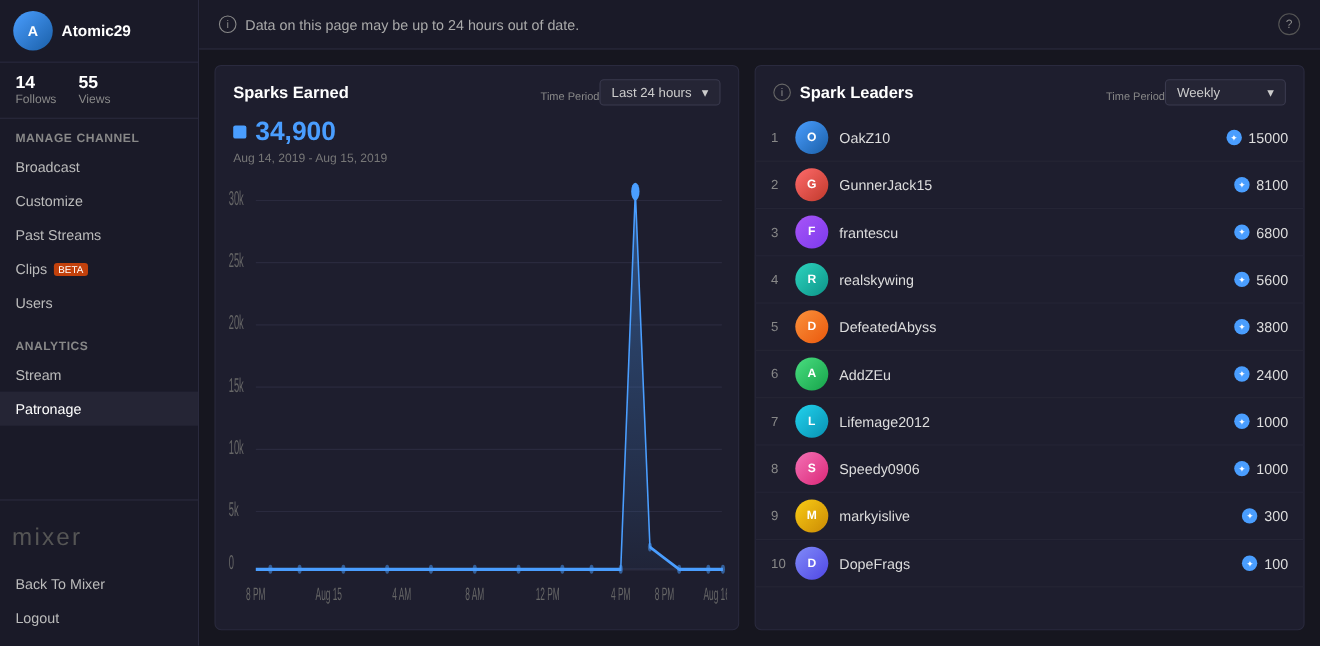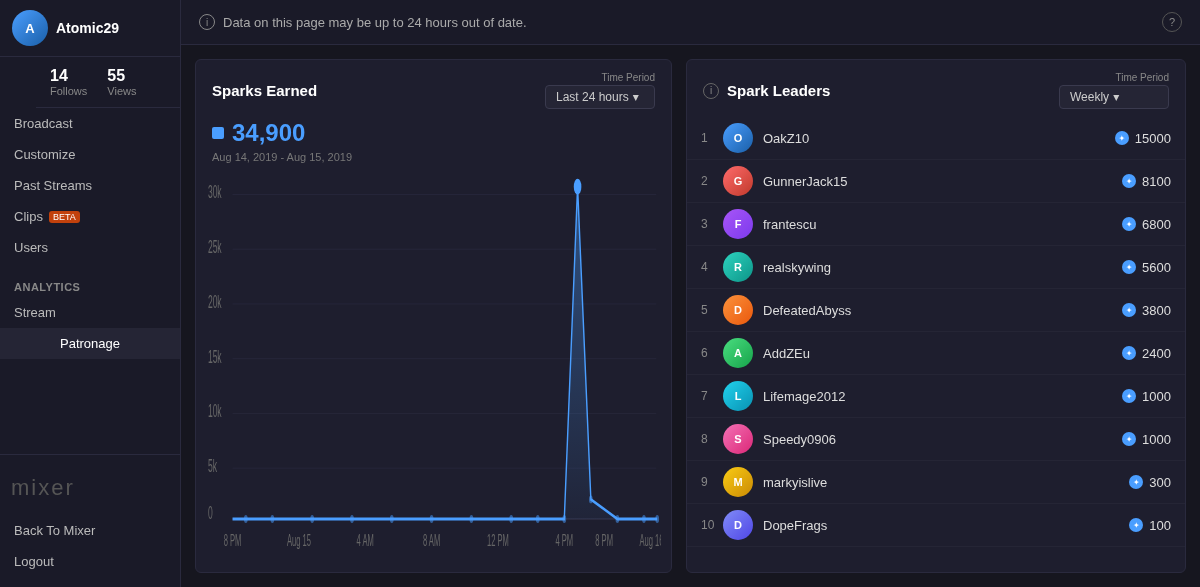--- a/index.html
+++ b/index.html
@@ -29,39 +29,38 @@
       display: flex; align-items: center; justify-content: center;
       font-weight: bold; font-size: 13px; color: #fff;
       margin-right: 8px; flex-shrink: 0;
     }
     .sidebar-username { font-size: 14px; font-weight: 600; color: #fff; }
     .sidebar-stats {
       display: flex;
       padding: 10px 14px;
       gap: 20px;
       border-bottom: 1px solid #2a2a3e;
-      margin-left: 36px;
     }
     .stat-block { display: flex; flex-direction: column; }
     .stat-number { font-size: 16px; font-weight: 700; color: #fff; }
     .stat-label { font-size: 11px; color: #888; }
 
     .sidebar-section-label {
       font-size: 11px; font-weight: 600; color: #888;
       padding: 12px 14px 4px;
       letter-spacing: 0.5px;
     }
     .sidebar-item {
       display: flex; align-items: center;
       padding: 8px 14px;
       font-size: 13px; color: #bbb;
       cursor: pointer;
       transition: background 0.15s;
     }
-    .sidebar-item.active { color: #fff; background: #252535; justify-content: center; }
+    .sidebar-item.active { color: #fff; background: #252535; }
     .sidebar-item .beta-badge {
       font-size: 9px; background: #c2410c; color: #fff;
       padding: 1px 4px; border-radius: 3px; margin-left: 6px;
     }
 
     .analytics-section { margin-top: 6px; }
     .sidebar-bottom {
       margin-top: auto;
       padding: 10px 0;
       border-top: 1px solid #2a2a3e;
@@ -121,29 +120,29 @@
       display: flex;
       flex-direction: column;
       overflow: hidden;
     }
     .card-header {
       display: flex; align-items: center; justify-content: space-between;
       padding: 12px 16px 0;
     }
     .card-title { font-size: 15px; font-weight: 600; color: #fff; }
     .time-period-control {
-      display: flex; flex-direction: column; align-items: flex-end;
+      display: flex; flex-direction: row; align-items: flex-end;
     }
     .time-period-label { font-size: 10px; color: #888; margin-bottom: 2px; }
     .time-period-select {
       display: flex; align-items: center; gap: 4px;
       background: #252535; border: 1px solid #3a3a4e;
       border-radius: 4px; padding: 4px 10px;
       font-size: 12px; color: #ccc; cursor: pointer;
-      min-width: 110px; 
+      min-width: 110px; justify-content: space-between;
     }
 
     .sparks-summary {
       display: flex; align-items: center; gap: 8px;
       padding: 10px 16px 4px;
     }
     .spark-dot {
       width: 12px; height: 12px;
       background: #4a9eff;
       border-radius: 2px;
@@ -246,20 +245,21 @@
   <div class="sidebar-stats">
     <div class="stat-block">
       <span class="stat-number">14</span>
       <span class="stat-label">Follows</span>
     </div>
     <div class="stat-block">
       <span class="stat-number">55</span>
       <span class="stat-label">Views</span>
     </div>
   </div>
+  <div class="sidebar-section-label">MANAGE CHANNEL</div>
 
   <div class="sidebar-item">
     <span>Broadcast</span>
   </div>
   <div class="sidebar-item">
     <span>Customize</span>
   </div>
   <div class="sidebar-item">
     <span>Past Streams</span>
   </div>

